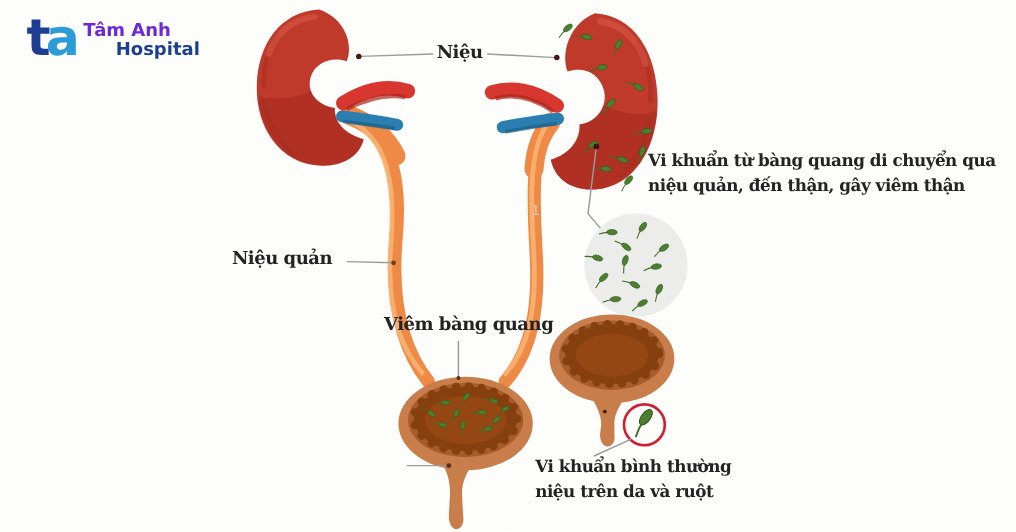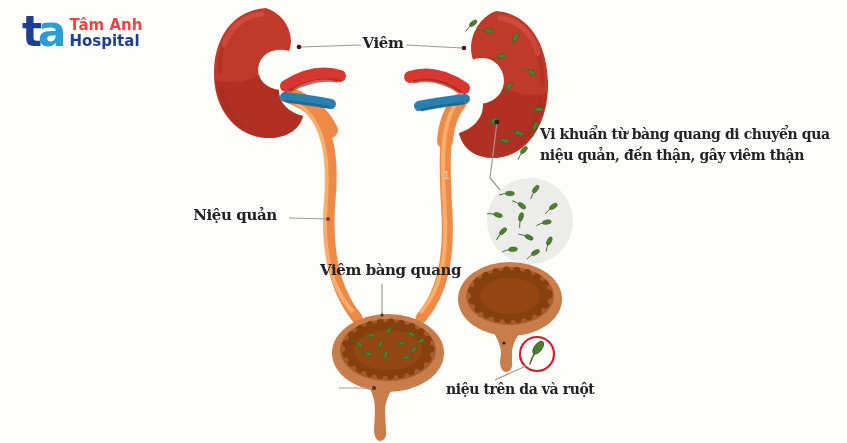--- a/index.html
+++ b/index.html
@@ -9,22 +9,22 @@
   }
   .art{position:absolute;left:0;top:0;}
   
   .logo{position:absolute;left:22px;top:12px;display:flex;align-items:center;}
   .logo-mark{font-family:"DejaVu Sans","Liberation Sans",sans-serif;font-weight:800;
     font-size:42px;line-height:40px;letter-spacing:-4px;}
   .logo-mark .t{color:#1d3e93;}
   .logo-mark .a{color:#2b9cd8;}
   .logo-name{margin-left:7px;font-family:"DejaVu Sans","Liberation Sans",sans-serif;
     font-weight:700;font-size:15px;line-height:16px;margin-top:2px;}
-  .logo-name .n1{color:#ef4444;}
-  .logo-name .n2{color:#1d3e93;}
+  .logo-name .n1{color:#6d28d9;}
+  .logo-name .n2{color:#1d3e93;margin-left:27px;}
   
   .lbl{position:absolute;color:#232323;font-weight:700;font-size:14px;
     letter-spacing:-0.4px;line-height:21px;white-space:nowrap;}
   .lbl-kidney{left:352px;top:33px;width:62px;text-align:center;font-size:15px;}
   .lbl-ureter{left:185px;top:205px;width:100px;text-align:center;font-size:15px;}
   .lbl-cystitis{left:320px;top:260px;width:124px;text-align:center;font-size:15px;}
   .lbl-note-right{left:540px;top:124px;}
   .lbl-note-bl{left:101px;top:360px;}
   .lbl-note-br{left:446px;top:379px;}
   .watermark{position:absolute;left:443px;top:169px;color:#d3d3ce;font-size:11px;
@@ -181,31 +181,32 @@
   </svg>
 
   <div class="logo">
     <div class="logo-mark"><span class="t">t</span><span class="a">a</span></div>
     <div class="logo-name">
       <div class="n1">Tâm Anh</div>
       <div class="n2">Hospital</div>
     </div>
   </div>
 
-  <div class="lbl lbl-kidney">Viêm</div>
+  <div class="lbl lbl-kidney">Niệu</div>
 
   <div class="lbl lbl-ureter">Niệu quản</div>
 
   <div class="lbl lbl-cystitis">Viêm bàng quang</div>
 
   <div class="lbl lbl-note-right">
     <div>Vi khuẩn từ bàng quang di chuyển qua</div>
     <div>niệu quản, đến thận, gây viêm thận</div>
   </div>
 
 
   <div class="lbl lbl-note-br">
+    <div>Vi khuẩn bình thường</div>
     <div>niệu trên da và ruột</div>
   </div>
 
   <div class="watermark">1</div>
 
 </div>
 
 </body></html>

